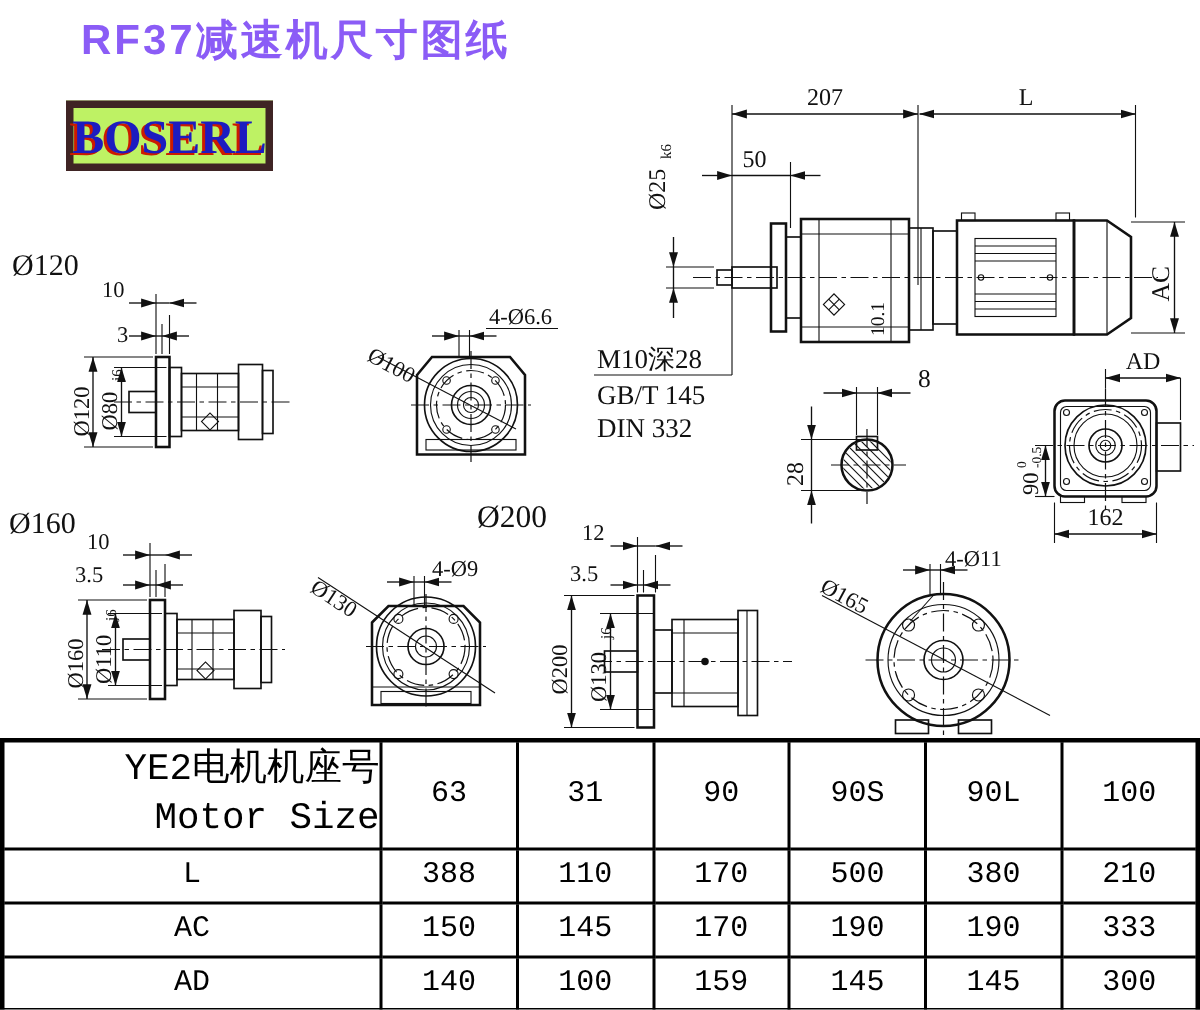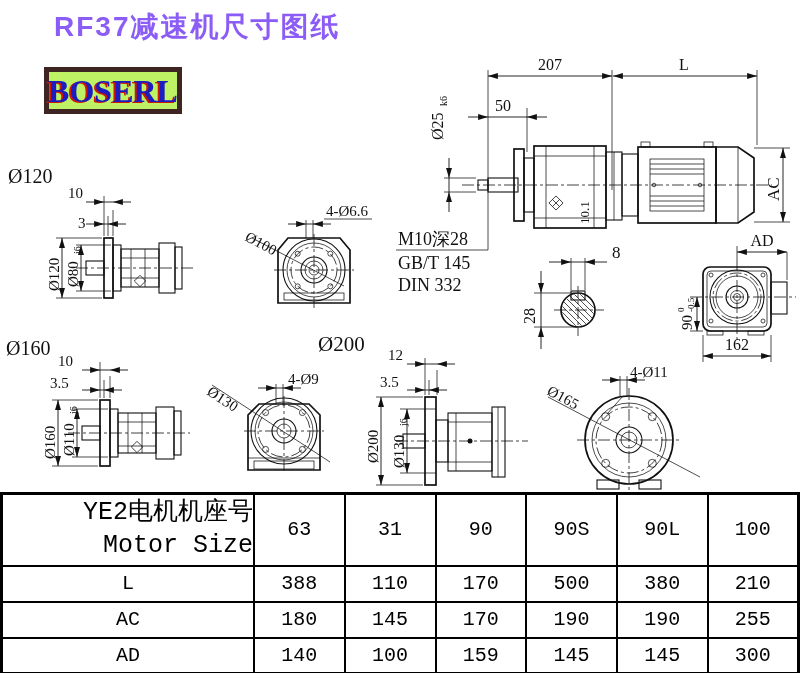--- a/index.html
+++ b/index.html
@@ -413,26 +413,26 @@
     <td class="num">L</td>
     <td class="num">388</td>
     <td class="num">110</td>
     <td class="num">170</td>
     <td class="num">500</td>
     <td class="num">380</td>
     <td class="num">210</td>
   </tr>
   <tr class="row-d">
     <td class="num">AC</td>
-    <td class="num">180</td>
+    <td class="num">150</td>
     <td class="num">145</td>
     <td class="num">170</td>
     <td class="num">190</td>
     <td class="num">190</td>
-    <td class="num">255</td>
+    <td class="num">333</td>
   </tr>
   <tr class="row-d">
     <td class="num">AD</td>
     <td class="num">140</td>
     <td class="num">100</td>
     <td class="num">159</td>
     <td class="num">145</td>
     <td class="num">145</td>
     <td class="num">300</td>
   </tr>

